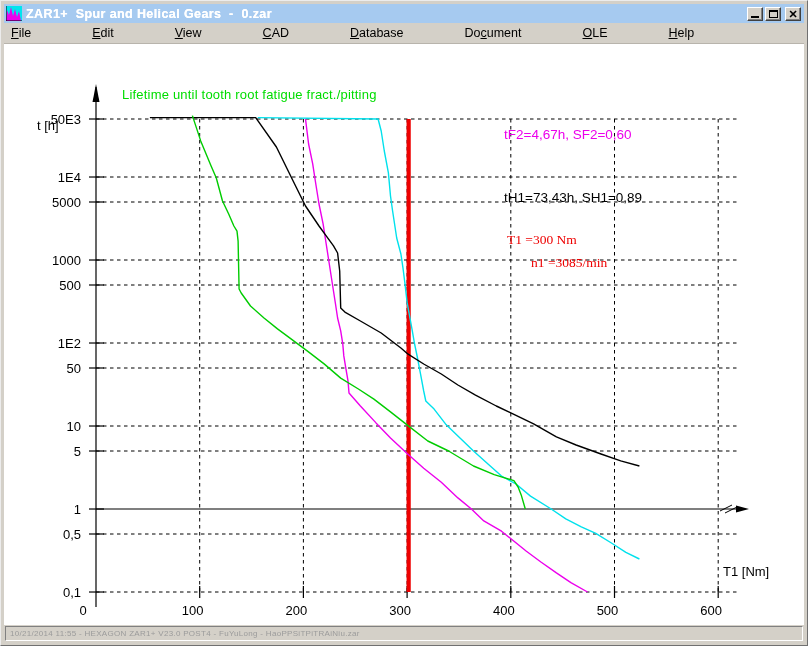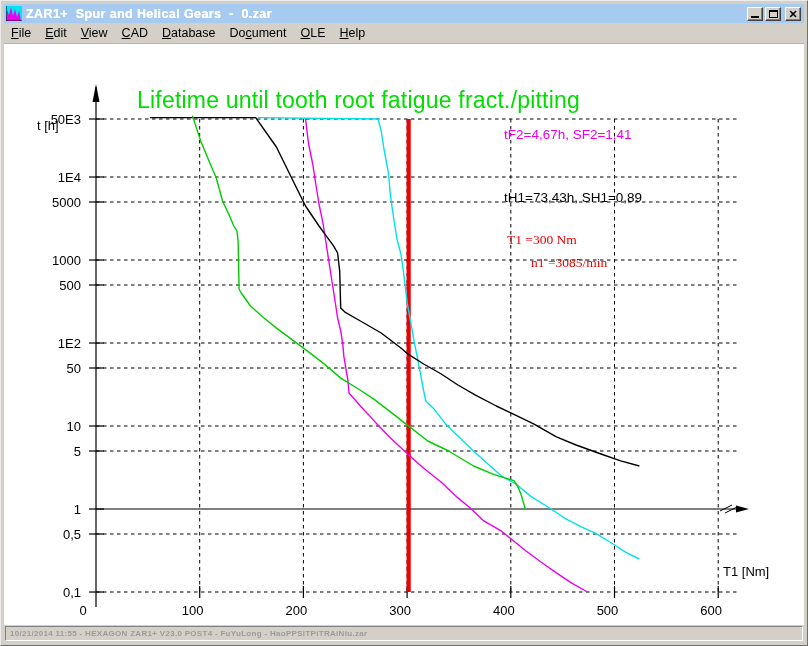--- a/index.html
+++ b/index.html
@@ -25,38 +25,38 @@
     box-shadow:inset -1px -1px 0 #808080;
     display:flex; align-items:center; justify-content:center;
     font-size:9px; font-weight:bold; color:#000; padding:0; box-sizing:border-box;
   }
   .winbtn .min-glyph { display:block; width:8px; height:2px; background:#000; margin-top:7px; }
   .winbtn .max-glyph { display:block; width:9px; height:8px; box-sizing:border-box; border:1px solid #000; border-top:2px solid #000; }
   .winbtn .close-glyph { font-size:11px; line-height:10px; font-weight:bold; }
   #menubar {
     position:absolute; left:3px; top:22px; right:3px; height:20px;
     background:#D4D0C8; display:flex; align-items:center; z-index:10;
-    font-size:12.5px; color:#000; border-bottom:1px solid #B8B4AC;
+    font-size:12.5px; color:#000; border-bottom:1px solid #B8B4AC;gap:47px;
   }
   .menu-item { padding:2px 7px; white-space:nowrap; }
   .menu-item u { text-decoration:underline; }
   #client {
     position:absolute; left:3px; top:43px; right:3px; bottom:20px;
     background:#FFFFFF; z-index:1;
   }
   #chart-svg { position:absolute; left:0; top:0; z-index:5; pointer-events:none; }
   .overlay-label { position:absolute; z-index:6; white-space:pre; }
   #ylabel-text { left:36px; top:73px; font-size:13px; color:#000;margin-top:44px; }
   #xlabel-text { left:722px; top:563px; font-size:13px; color:#000; }
-  #chart-title { left:136px; top:86px; font-size:23px; color:#00DD00; letter-spacing:0.2px; }
+  #chart-title { left:121px; top:86px; font-size:13px; color:#00DD00; letter-spacing:0.2px; }
   #legend { left:503px; top:122px; font-size:13.5px; line-height:23px; }
   #info-block { left:506px; top:227px; font-size:13.5px; line-height:23px;font-family:Liberation Serif, serif; }
   #statusbar {
     position:absolute; left:3px; right:3px; bottom:3px; height:17px;
-    background:#D4D0C8; z-index:10; box-sizing:border-box; display:flex; align-items:stretch;font-weight:bold;
+    background:#D4D0C8; z-index:10; box-sizing:border-box; display:flex; align-items:stretch;
   }
   #status-field {
     flex:1; margin:1px; border-top:1px solid #808080; border-left:1px solid #808080;
     border-right:1px solid #FFFFFF; border-bottom:1px solid #FFFFFF;
     display:flex; align-items:center; overflow:hidden;
   }
   #status-text { font-size:8px; color:#9B9B9B; padding-left:4px; white-space:nowrap; letter-spacing:0.3px; }
 </style>
 </head>
 <body>
@@ -168,21 +168,21 @@
         <text x="399.09999999999997" y="614" text-anchor="middle">300</text>
         <text x="502.79999999999995" y="614" text-anchor="middle">400</text>
         <text x="606.5" y="614" text-anchor="middle">500</text>
         <text x="710.1999999999999" y="614" text-anchor="middle">600</text>
       </g>
     </svg>
 
   <div class="overlay-label" id="ylabel-text">t [h]</div>
   <div class="overlay-label" id="xlabel-text">T1 [Nm]</div>
   <div class="overlay-label" id="chart-title">Lifetime until tooth root fatigue fract./pitting</div>
-  <div class="overlay-label" id="legend"><div style="color: rgb(236, 0, 236);">tF2=4,67h, SF2=1,41</div><div style="color: rgb(0, 0, 0); margin-top: 40px;">tH1=73,43h, SH1=0,89</div></div>
+  <div class="overlay-label" id="legend"><div style="color: rgb(236, 0, 236);">tF2=4,67h, SF2=0,60</div><div style="color: rgb(0, 0, 0); margin-top: 40px;">tH1=73,43h, SH1=0,89</div></div>
   <div class="overlay-label" id="info-block"><div style="color: rgb(238, 0, 0);">T1 =300 Nm</div><div style="color: rgb(238, 0, 0); margin-left: 24px;">n1 =3085/min</div></div>
 
   <div id="statusbar">
     <div id="status-field">
       <span id="status-text">10/21/2014 11:55 - HEXAGON ZAR1+ V23.0 POST4 - FuYuLong - HaoPPSiTPiTRAiNiu.zar</span>
     </div>
   </div>
 
 </div>
 

